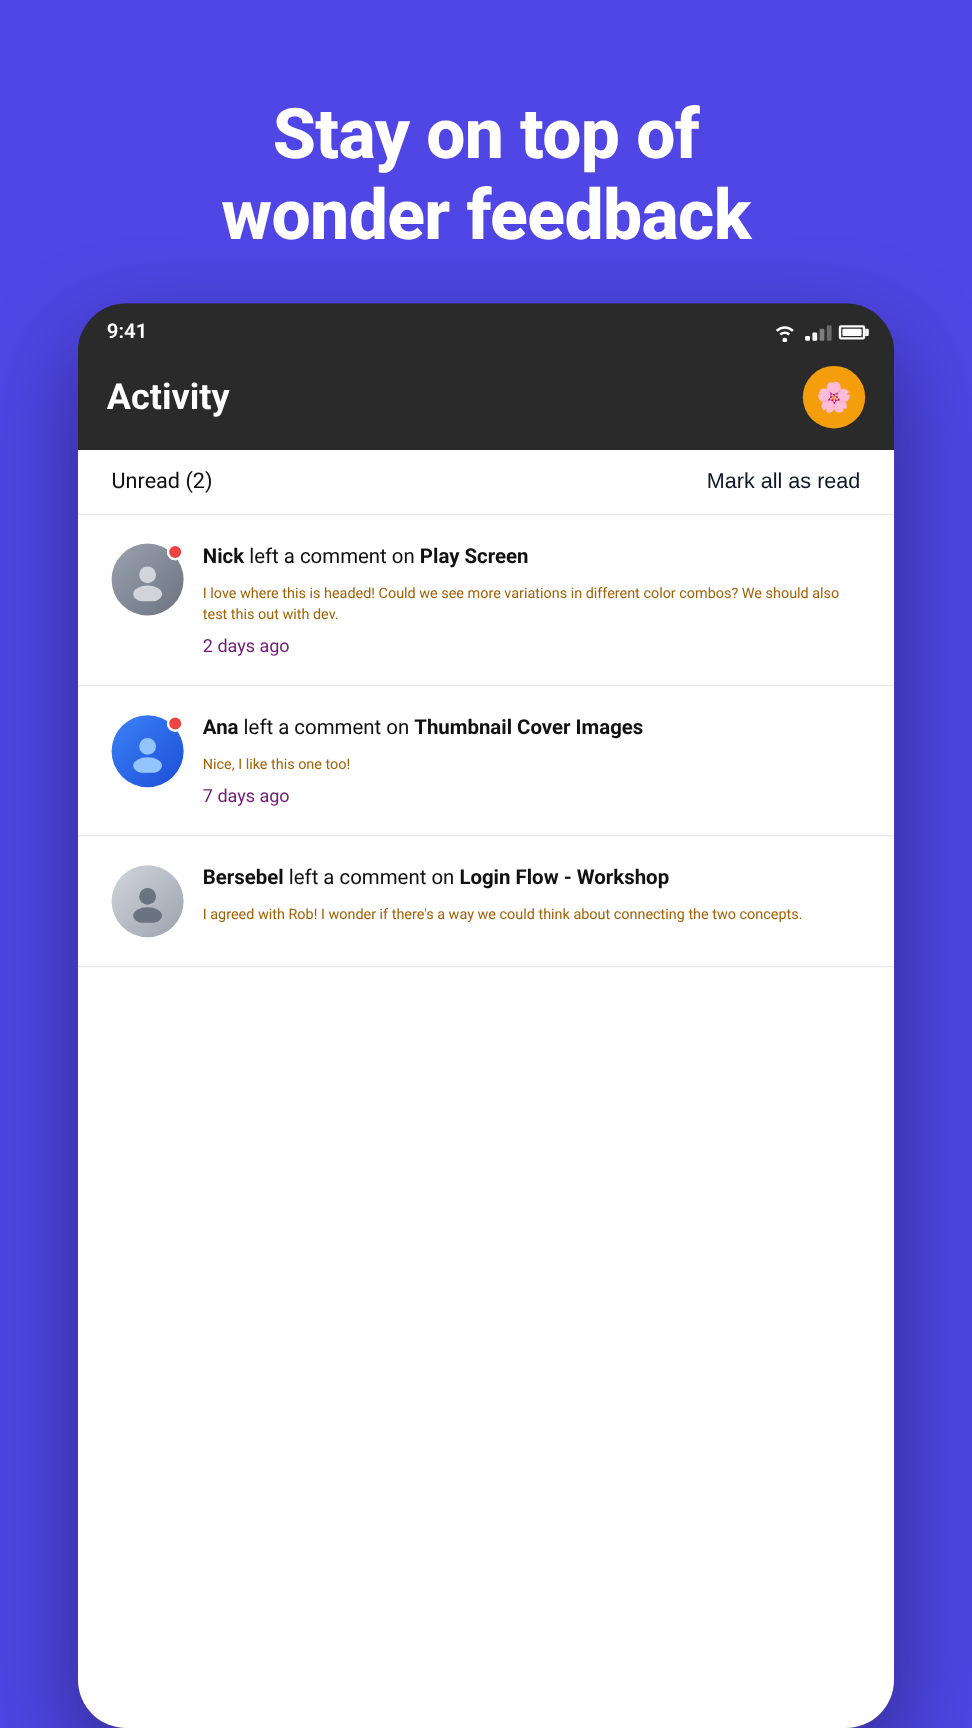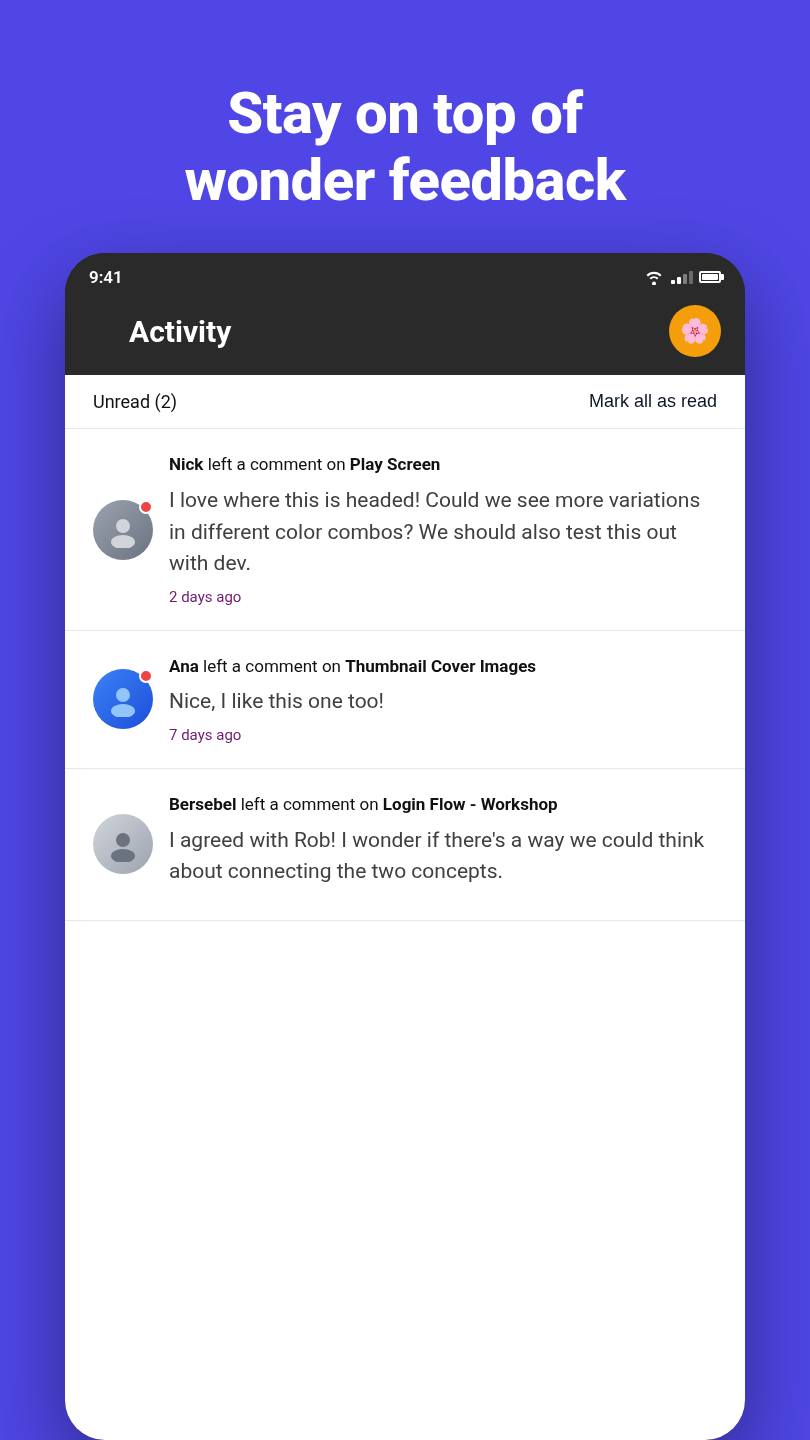--- a/index.html
+++ b/index.html
@@ -67,21 +67,20 @@
       padding: 8px 24px 18px;
       display: flex;
       justify-content: space-between;
       align-items: center;
     }
 
     .app-title {
       color: white;
       font-size: 30px;
       font-weight: 700;
-      margin-left: 40px;
     }
 
     .avatar-badge {
       width: 52px;
       height: 52px;
       border-radius: 50%;
       background: #F59E0B;
       display: flex;
       align-items: center;
       justify-content: center;
@@ -117,21 +116,21 @@
       background: none;
       border: none;
       cursor: pointer;
     }
 
     .activity-item {
       display: flex;
       padding: 24px 28px;
       border-bottom: 1px solid #e8e8e8;
       gap: 16px;
-      align-items: center;
+      align-items: flex-start;
     }
 
     .avatar-wrap {
       position: relative;
       flex-shrink: 0;
     }
 
     .avatar-img {
       width: 60px;
       height: 60px;
@@ -170,22 +169,22 @@
 
     .item-header .name {
       font-weight: 700;
     }
 
     .item-header .screen-name {
       font-weight: 700;
     }
 
     .item-body {
-      font-size: 21px;
-      color: #404040;
+      font-size: 12px;
+      color: #a16207;
       line-height: 1.5;
       margin-bottom: 8px;
     }
 
     .item-time {
       font-size: 15px;
       color: #701a75;
     }
 
     

